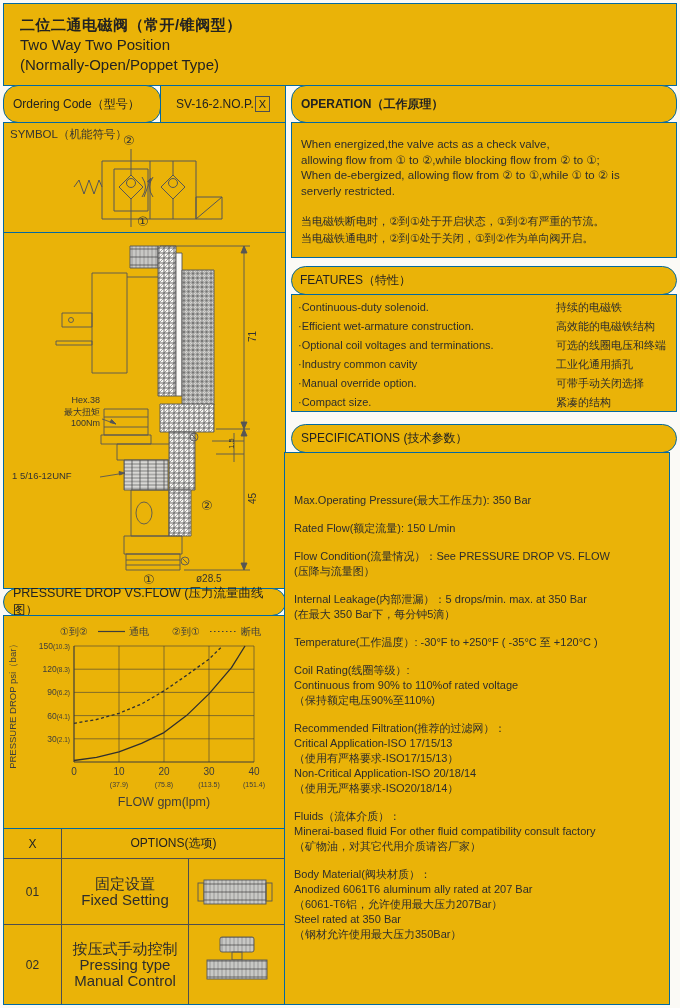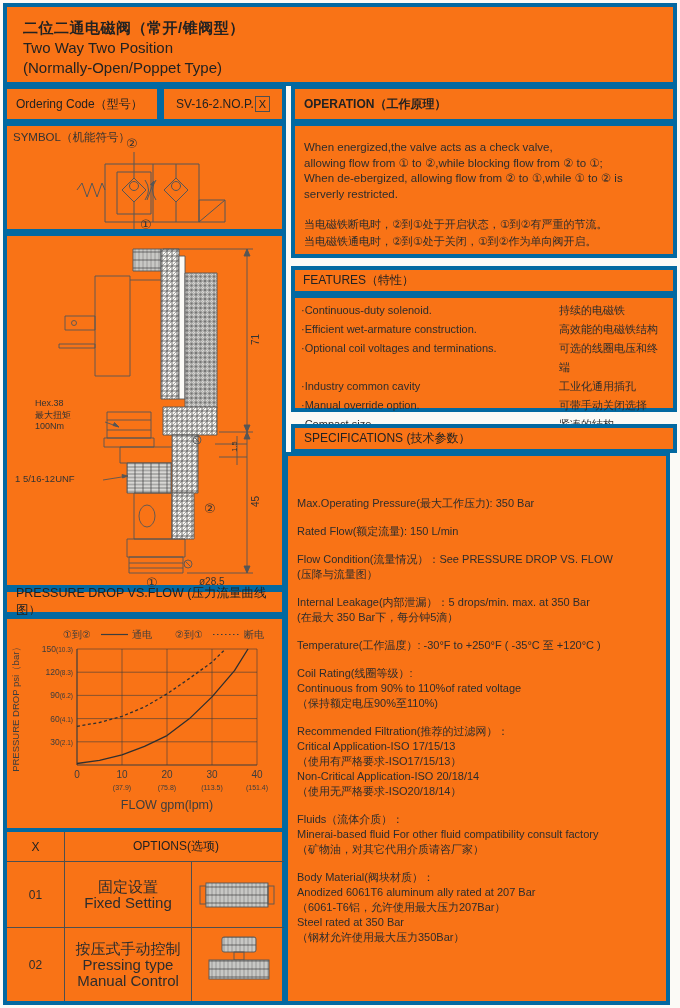--- a/index.html
+++ b/index.html
@@ -4,30 +4,30 @@
 <style>
   * { margin:0; padding:0; box-sizing:border-box; }
   html,body { width:680px; height:1008px; }
   body {
     position:relative;
     background:#fbfaf6;
     font-family:"Liberation Sans","DejaVu Sans",sans-serif;
     color:#2d2d2d;
     overflow:hidden;
   }
-  .box { position:absolute; border:4px solid #0369a1; background:#f97316; }
+  .box { position:absolute; border:1px solid #0369a1; background:#eab308; }
   .preline { white-space:pre-line; }
 
   
   .title-block { padding:12px 16px; }
   .title-zh { font-size:15px; font-weight:bold; color:#222; letter-spacing:0.5px; }
   .title-en { font-size:15px; color:#222; line-height:1.35; }
 
   
-  .hdr-cell { font-size:12px; display:flex; align-items:center; padding-left:9px; color:#222; }
+  .hdr-cell { font-size:12px; display:flex; align-items:center; padding-left:9px; color:#222;border-radius:15px; }
   .code-cell { font-size:12px; display:flex; align-items:center; justify-content:center; color:#222; }
   .xbox { display:inline-block; border:1px solid #4f4f4f; padding:0 3px; margin-left:1px; font-size:11px; line-height:14px; }
 
   
   .ovl { position:absolute; color:#333; }
   svg.linework { position:absolute; left:0; top:0; }
   svg.linework * { vector-effect:non-scaling-stroke; }
 
   
   .op-text { padding:14px 9px 0 9px; }
@@ -177,21 +177,21 @@
     <line x1="180" y1="337" x2="246" y2="337"></line>
     <line x1="240" y1="196" x2="240" y2="337"></line>
     <polygon points="237,203 243,203 240,196" fill="#565656"></polygon>
     <polygon points="237,330 243,330 240,337" fill="#565656"></polygon>
 
     <line x1="98" y1="186" x2="112" y2="191"></line>
     <polygon points="112,191 106,189.5 107.5,186.5" fill="#565656"></polygon>
     <line x1="96" y1="244" x2="121" y2="240"></line>
     <polygon points="121,240 115,238.5 115.5,242" fill="#565656"></polygon>
   </svg>
-  <div class="ovl preline" style="left:28px; top:162px; width:68px; font-size:9px; line-height:11.5px;">Hex.38
+  <div class="ovl preline" style="left:28px; top:162px; width:68px; text-align:right; font-size:9px; line-height:11.5px;">Hex.38
 最大扭矩
 100Nm</div>
   <div class="ovl" style="left:8px; top:237px; font-size:9.5px;">1 5/16-12UNF</div>
   <div class="ovl" style="left:243px; top:98px; font-size:10px; transform:rotate(-90deg);">71</div>
   <div class="ovl" style="left:222px; top:206px; font-size:7.5px; transform:rotate(-90deg);">1.5</div>
   <div class="ovl" style="left:243px; top:260px; font-size:10px; transform:rotate(-90deg);">45</div>
   <div class="ovl" style="left:192px; top:340px; font-size:10px;">ø28.5</div>
   <div class="ovl" style="left:139px; top:339px; font-size:13px;">①</div>
   <div class="ovl" style="left:197px; top:265px; font-size:13px;">②</div>
 </div>

